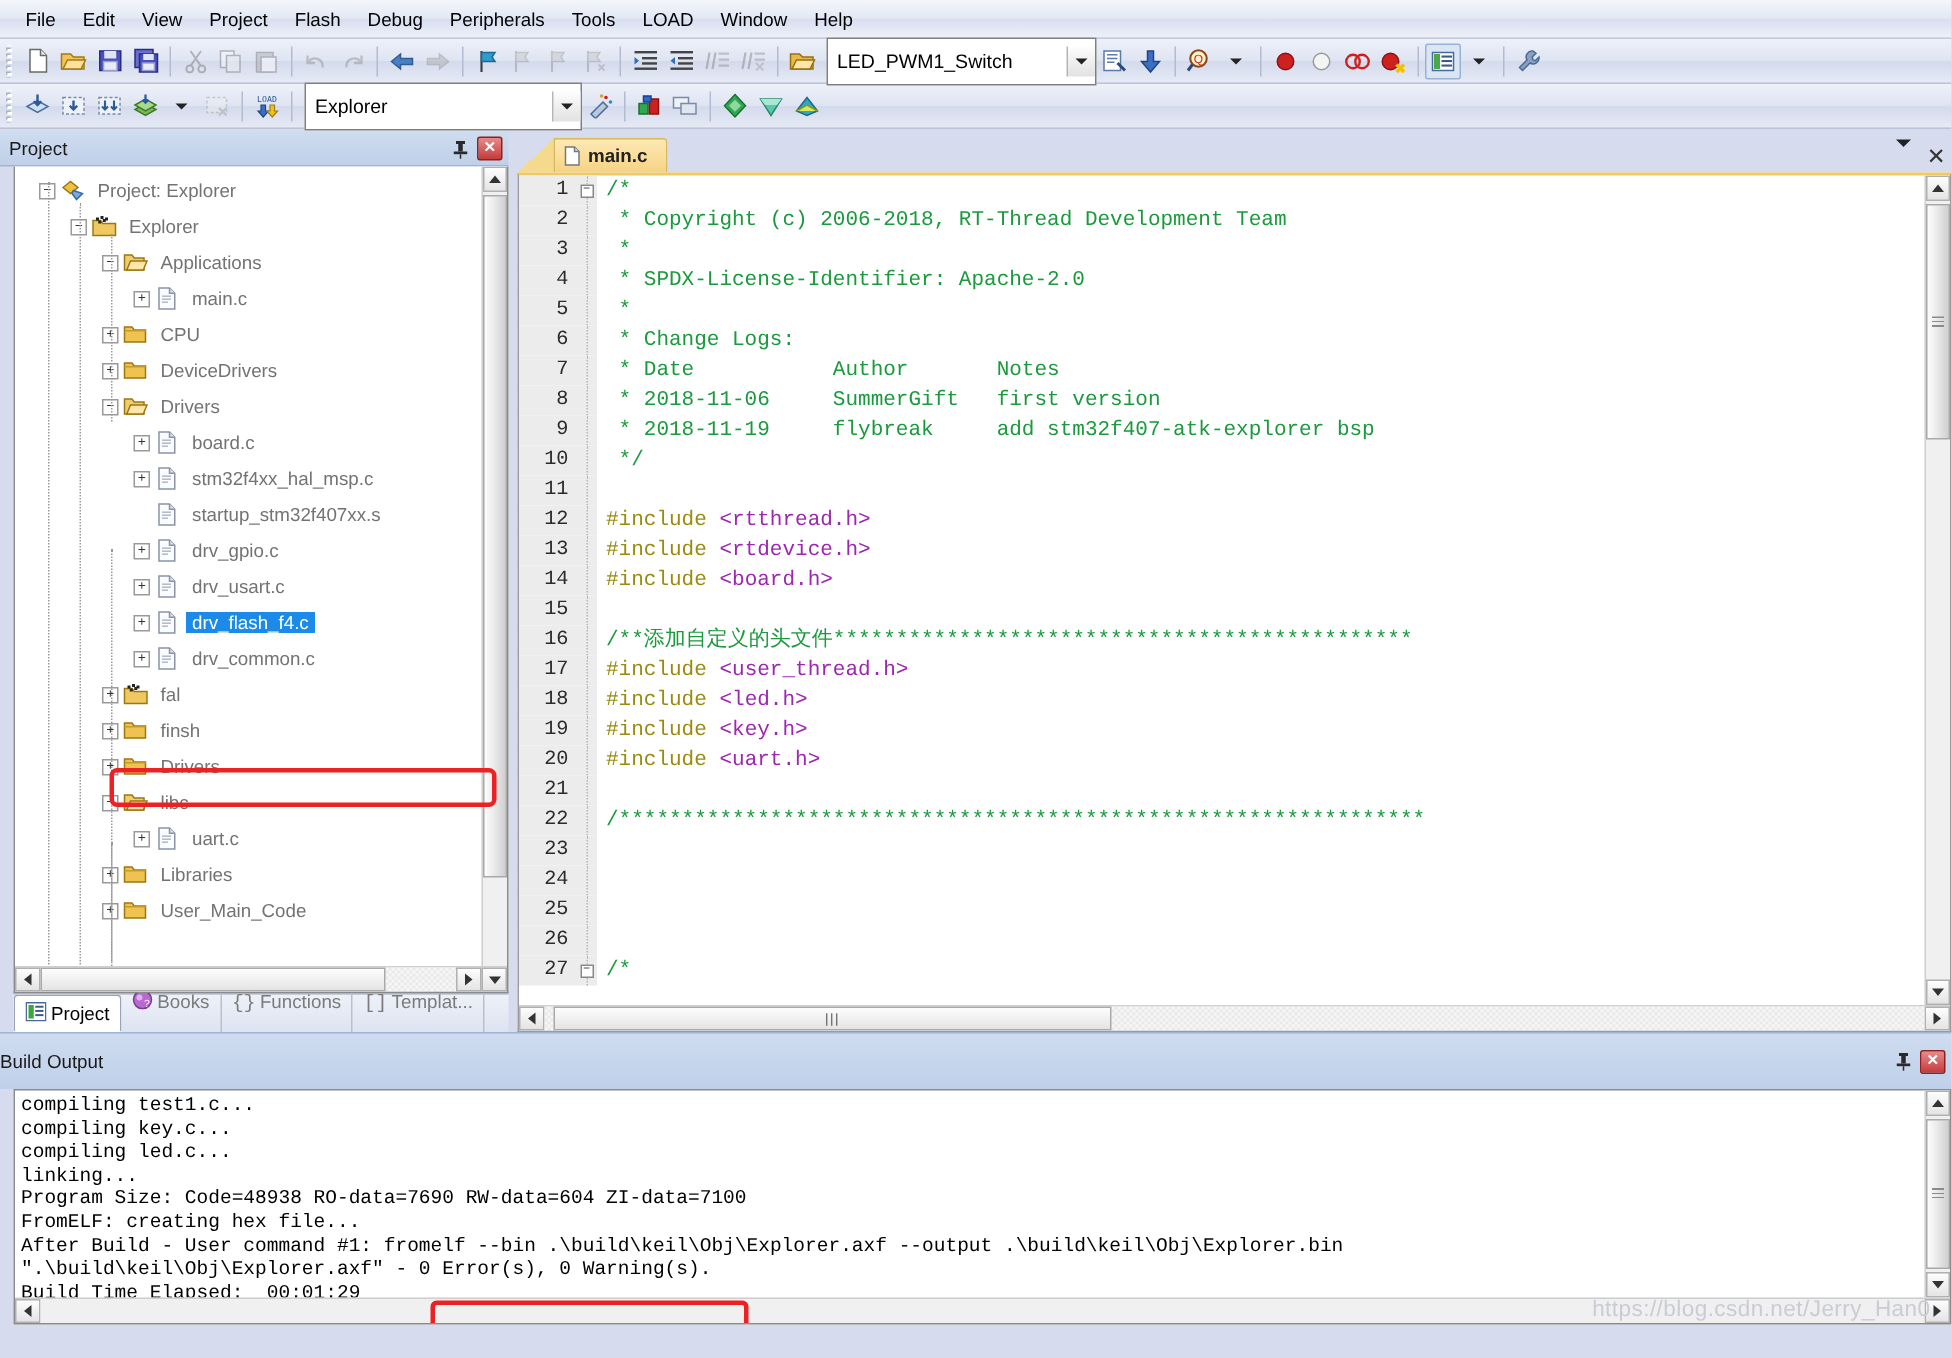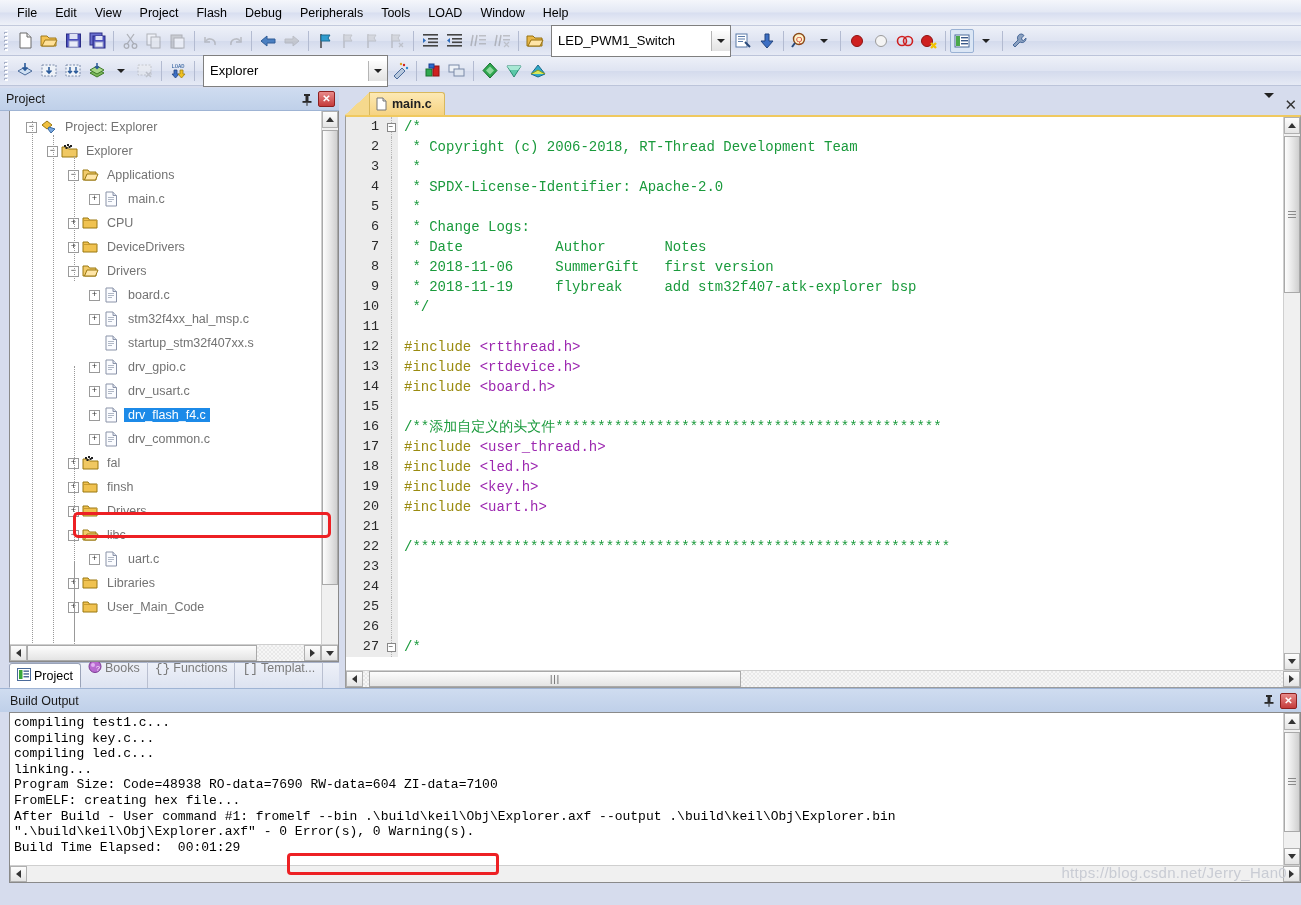--- a/index.html
+++ b/index.html
@@ -243,23 +243,23 @@
   .c-comment { color:#1a9a3c; }
   .c-pre { color:#9a8b10; }
   .c-str { color:#9c27b0; }
 
   
   #build-panel {
     position:absolute; left:0; right:0; bottom:22px; height:195px;
     display:flex; flex-direction:column;
   }
   #build-head {
-    height:24px;
+    height:38px;
     background:linear-gradient(to bottom,#cfdcf0,#bfd0e9);
-    display:flex; align-items:center; padding-left:10px;
+    display:flex; align-items:center; padding-left:0;
     border-top:1px solid #9fb4d4;
   }
   #build-body {
     flex:1; position:relative; background:#ffffff;
     border:1px solid #8a8a8a; margin-left:9px; margin-right:0px;
     overflow:hidden;
   }
   #build-text {
     position:absolute; inset:0 17px 17px 0;
     font-family:"Liberation Mono","DejaVu Sans Mono", monospace;

